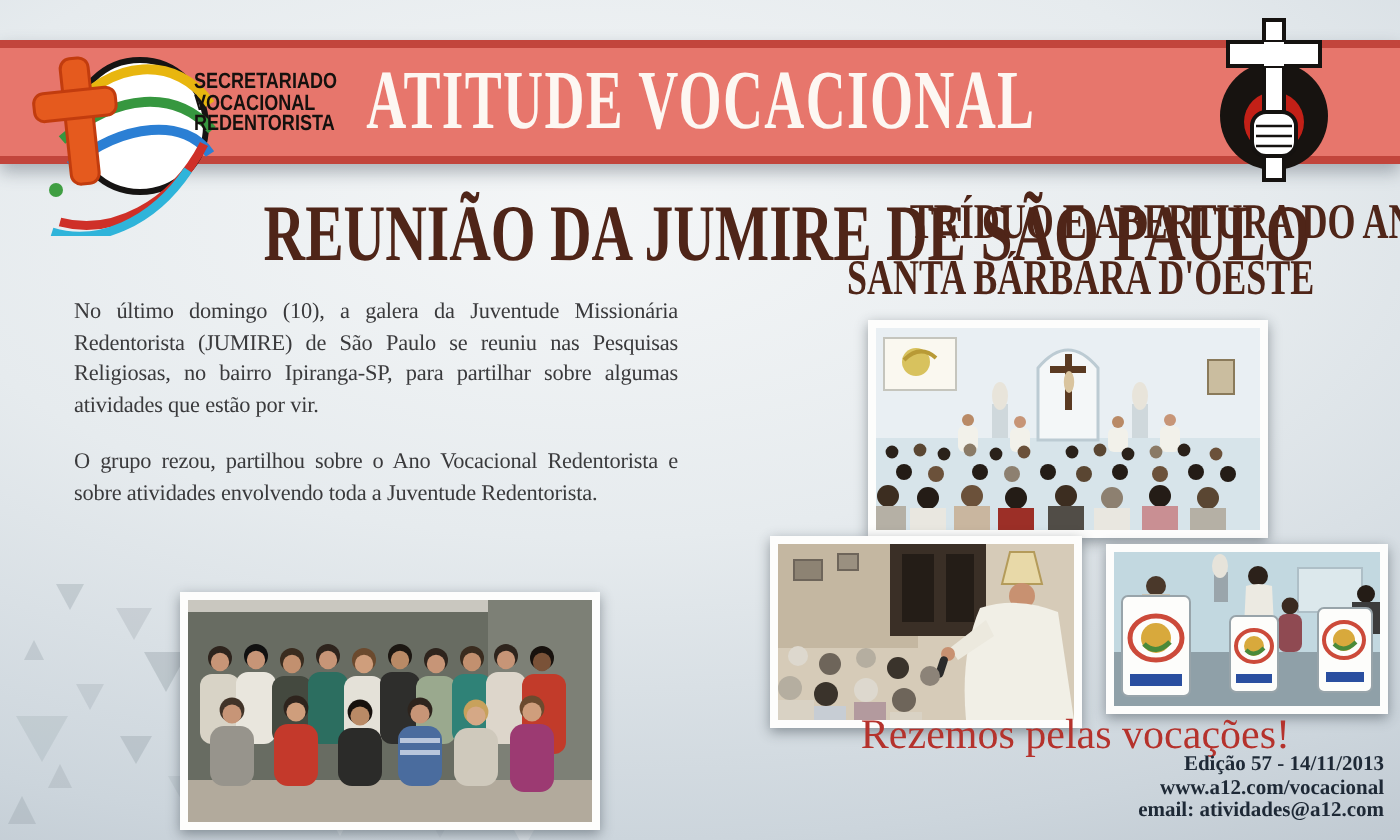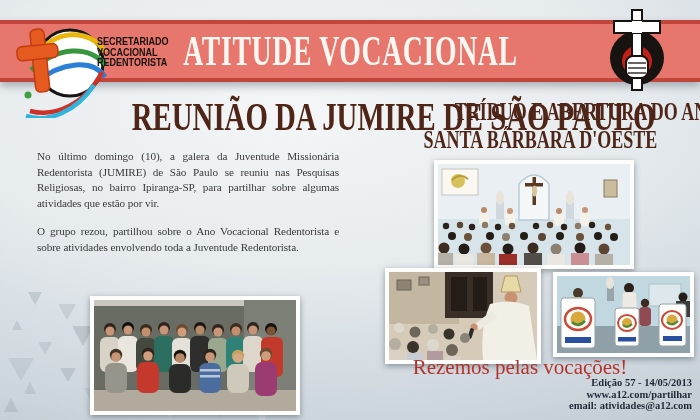--- a/index.html
+++ b/index.html
@@ -43,21 +43,21 @@
   }
   .body-copy p{margin:0 16px 13px 0;}
   
   .photo{position:absolute;border:4px solid #fdfdfc;box-shadow:0 2px 6px rgba(40,50,60,.45);background:#888;line-height:0;z-index:2;}
   .ph-group{left:90px;top:296px;}
   .ph-mass{left:434px;top:160px;}
   .ph-bishop{left:385px;top:268px;}
   .ph-banners{left:553px;top:272px;}
   
   .prayer{
-    position:absolute;left:395px;top:354px;width:250px;text-align:center;
+    position:absolute;left:395px;top:354px;width:250px;text-align:right;
     color:#b5322c;font-size:21px;line-height:26px;white-space:nowrap;z-index:2;
   }
   .edition-block{
     position:absolute;right:8px;top:377px;width:200px;text-align:right;z-index:2;
     font-family:"Liberation Serif", serif;color:#1e2936;font-size:10.5px;
     font-weight:700;line-height:11.5px;
   }
   
   .tris{position:absolute;left:0;top:270px;z-index:1;}
 </style>
@@ -380,18 +380,18 @@
         <circle cx="115" cy="44" r="5.5" fill="#d8a93c"></circle>
           <path d="M110 46 Q115 51 121 45" stroke="#4a8a3a" stroke-width="2" fill="none"></path>
         <rect x="106" y="60" width="19" height="5" fill="#2a4fa0"></rect>
       </g>
     </svg>
   </div>
 
   <div class="prayer">Rezemos pelas vocações!</div>
 
   <div class="edition-block">
-    <div>Edição 57 - 14/05/2013</div>
-    <div>www.a12.com/partilhar</div>
+    <div>Edição 57 - 14/11/2013</div>
+    <div>www.a12.com/vocacional</div>
     <div>email: atividades@a12.com</div>
   </div>
 
 </div>
 
 </body></html>

